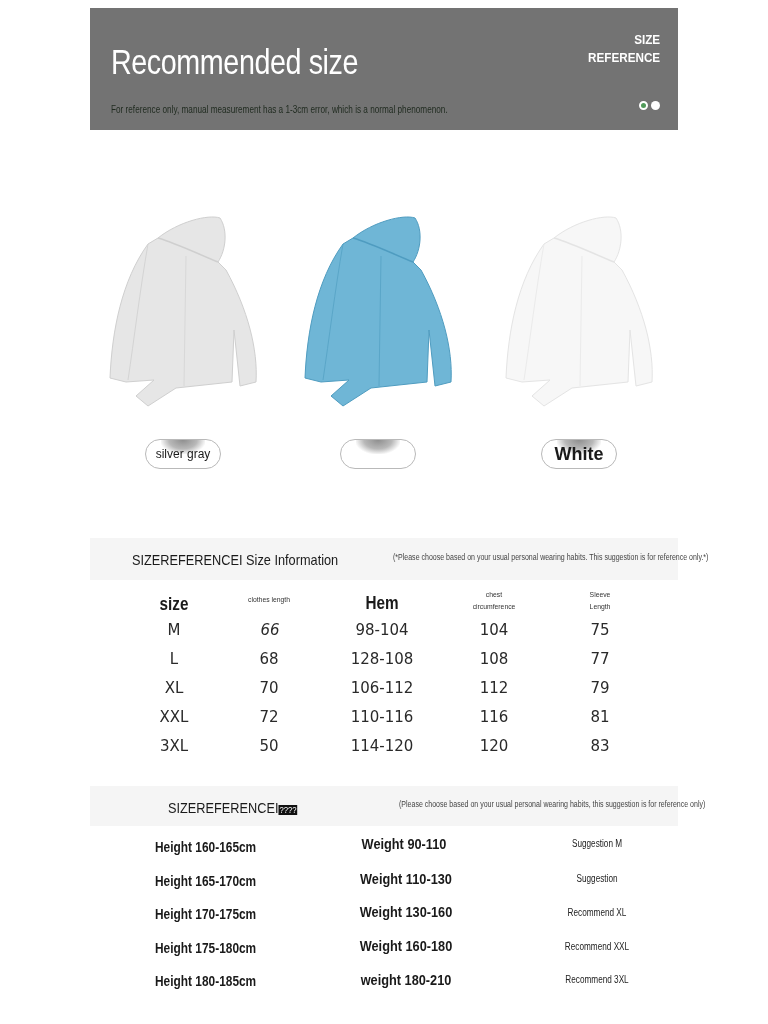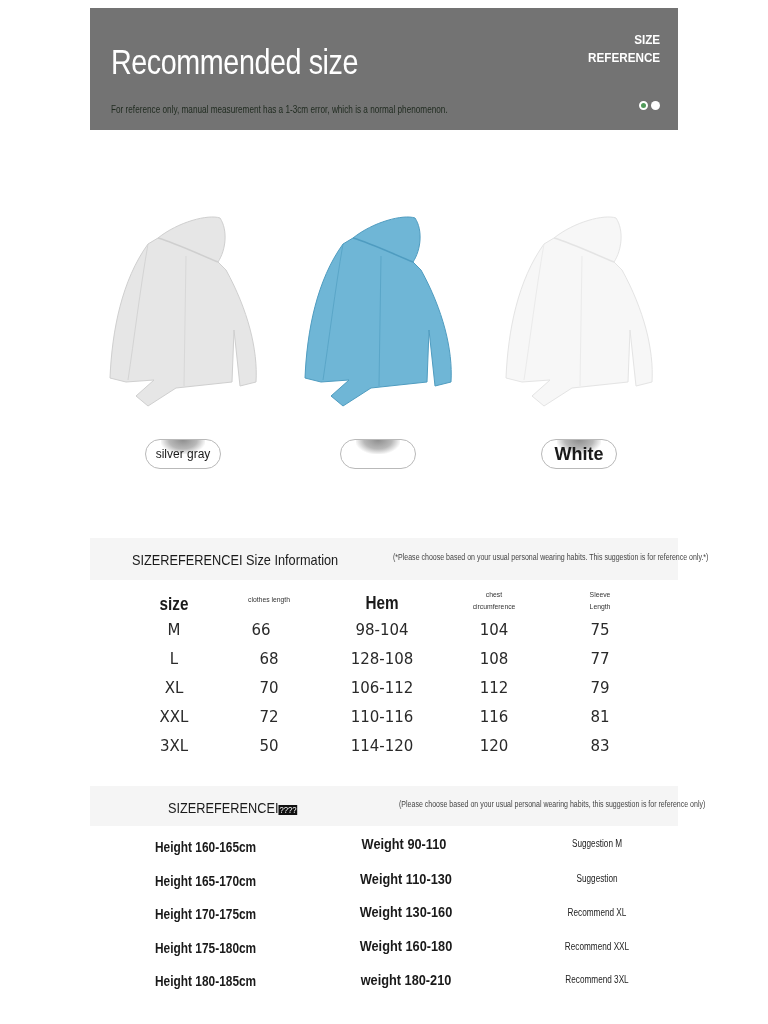--- a/index.html
+++ b/index.html
@@ -139,21 +139,21 @@
     <div>chest</div>
     <div>circumference</div>
   </div>
   <div class="col hdr-small" style="left:470px; top:1px;">
     <div>Sleeve</div>
     <div>Length</div>
   </div>
 
   <div>
     <div class="col cell" style="left:44px; top:33px;">M</div>
-    <div class="col cell" style="left:131px; top:33px;">66</div>
+    <div class="col cell" style="left:140px; top:33px;font-style:italic;">66</div>
     <div class="col cell" style="left:252px; top:33px;">98-104</div>
     <div class="col cell" style="left:364px; top:33px;">104</div>
     <div class="col cell" style="left:470px; top:33px;">75</div>
   </div>
   <div>
     <div class="col cell" style="left:44px; top:62px;">L</div>
     <div class="col cell" style="left:139px; top:62px;">68</div>
     <div class="col cell" style="left:252px; top:62px;">128-108</div>
     <div class="col cell" style="left:364px; top:62px;">108</div>
     <div class="col cell" style="left:470px; top:62px;">77</div>

